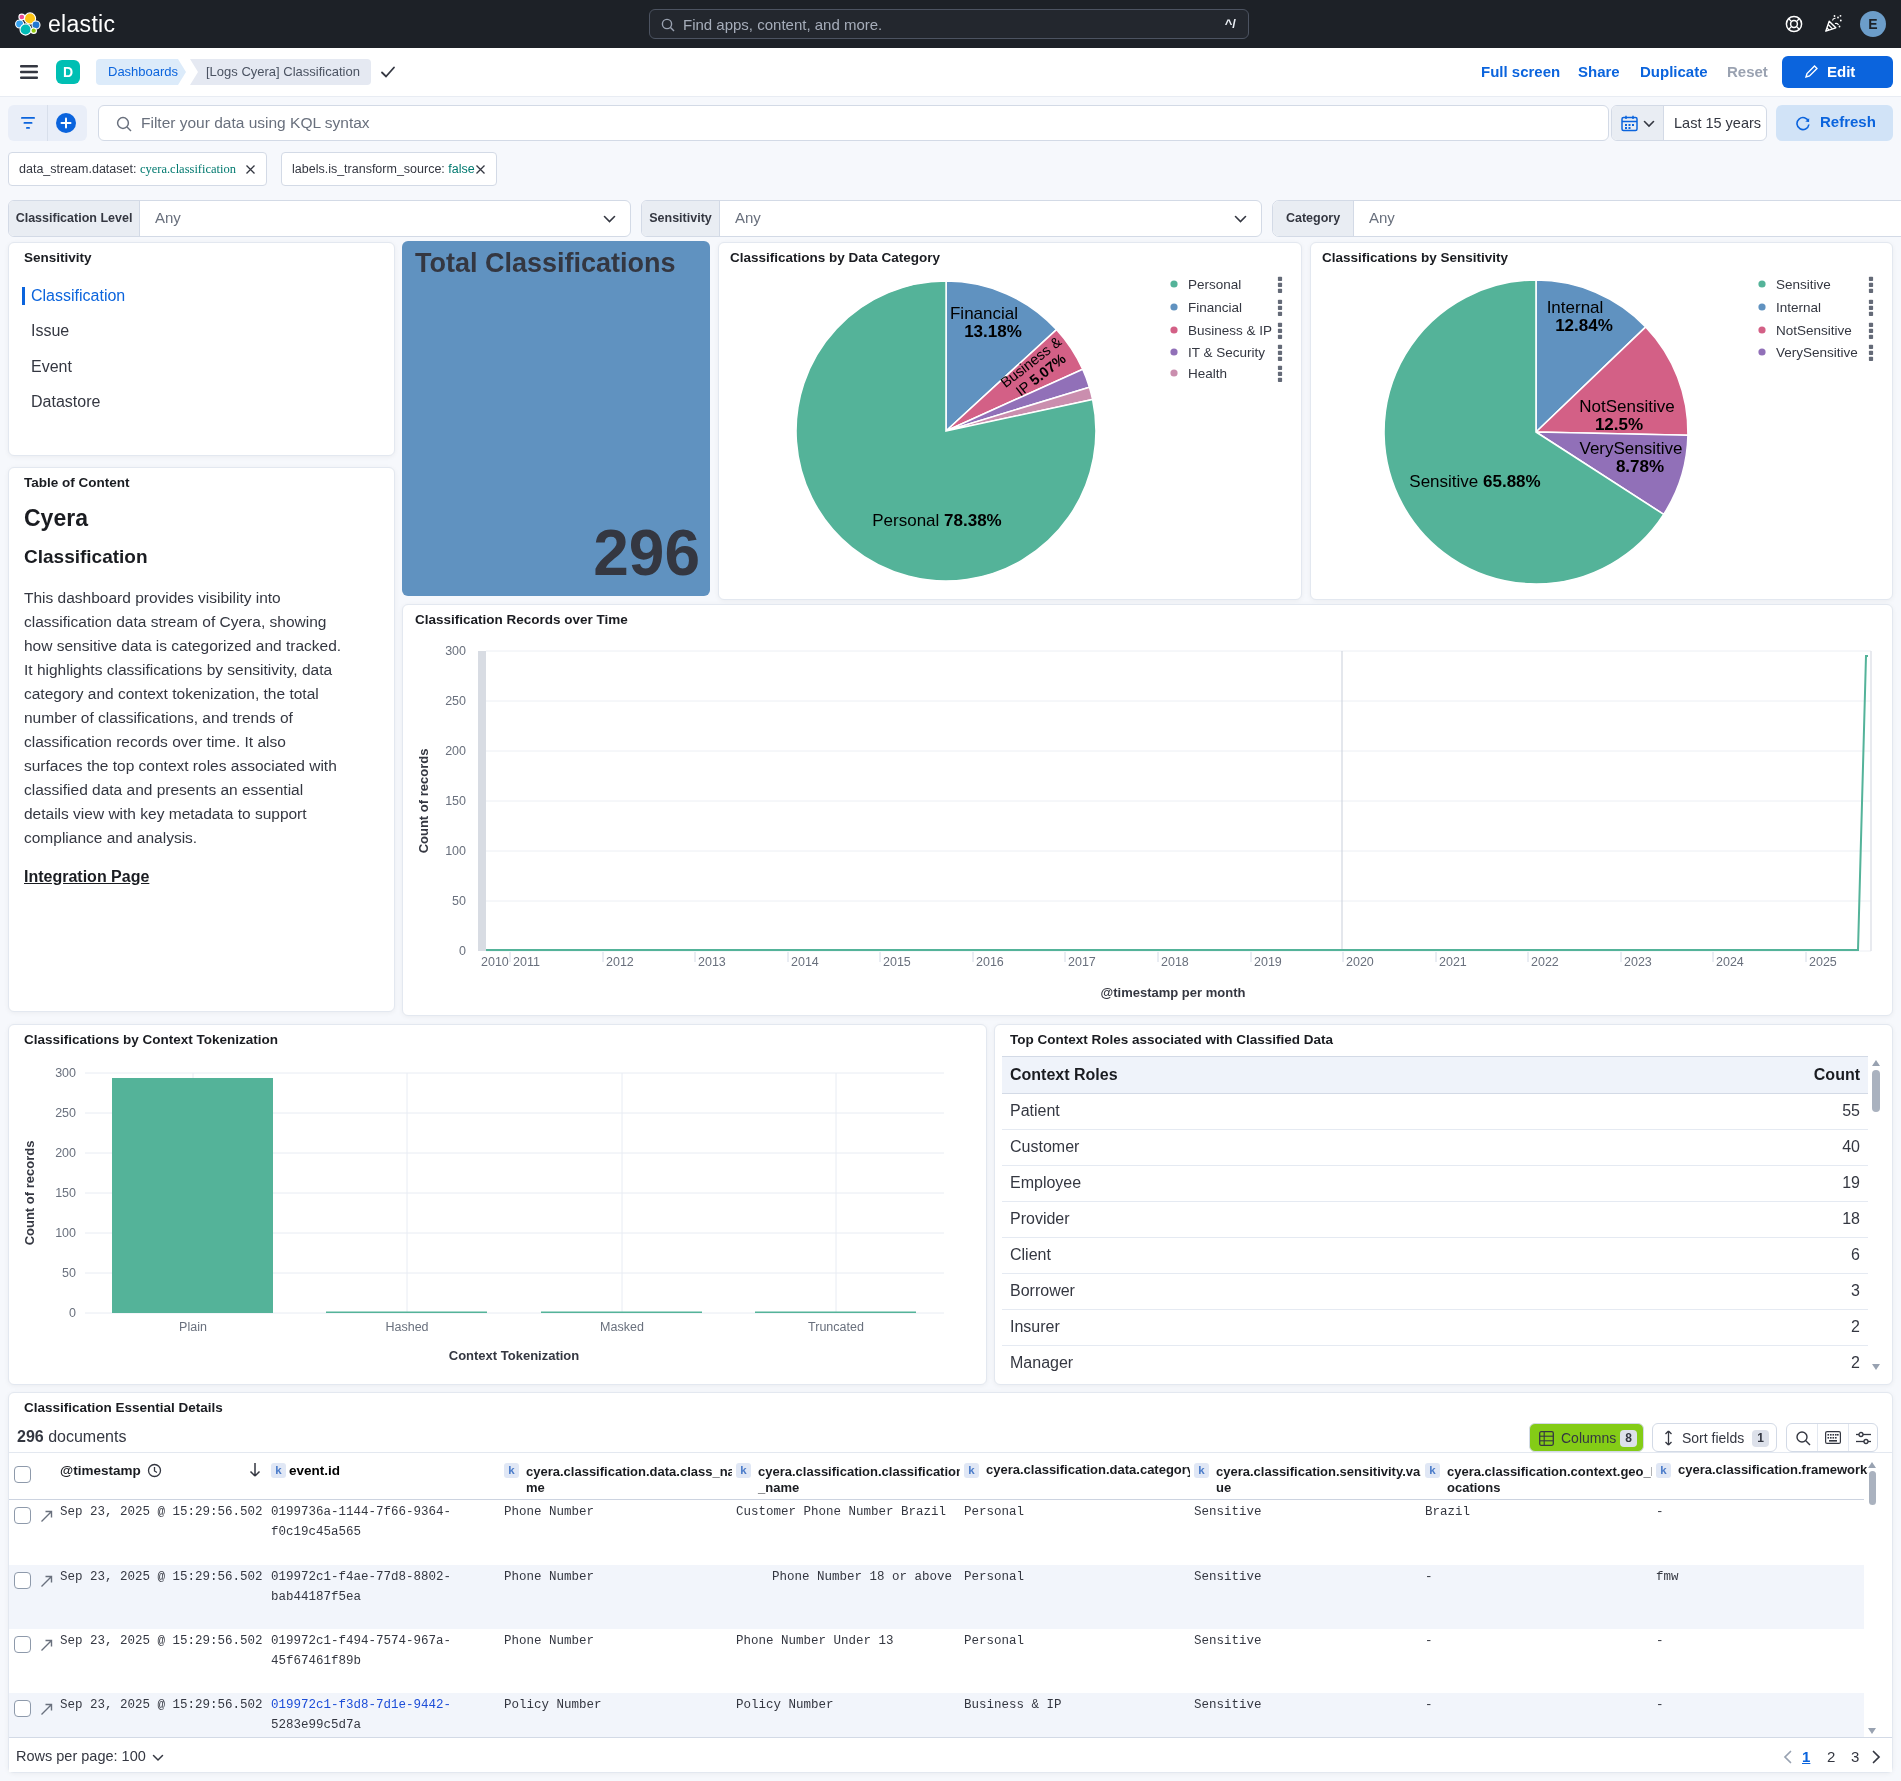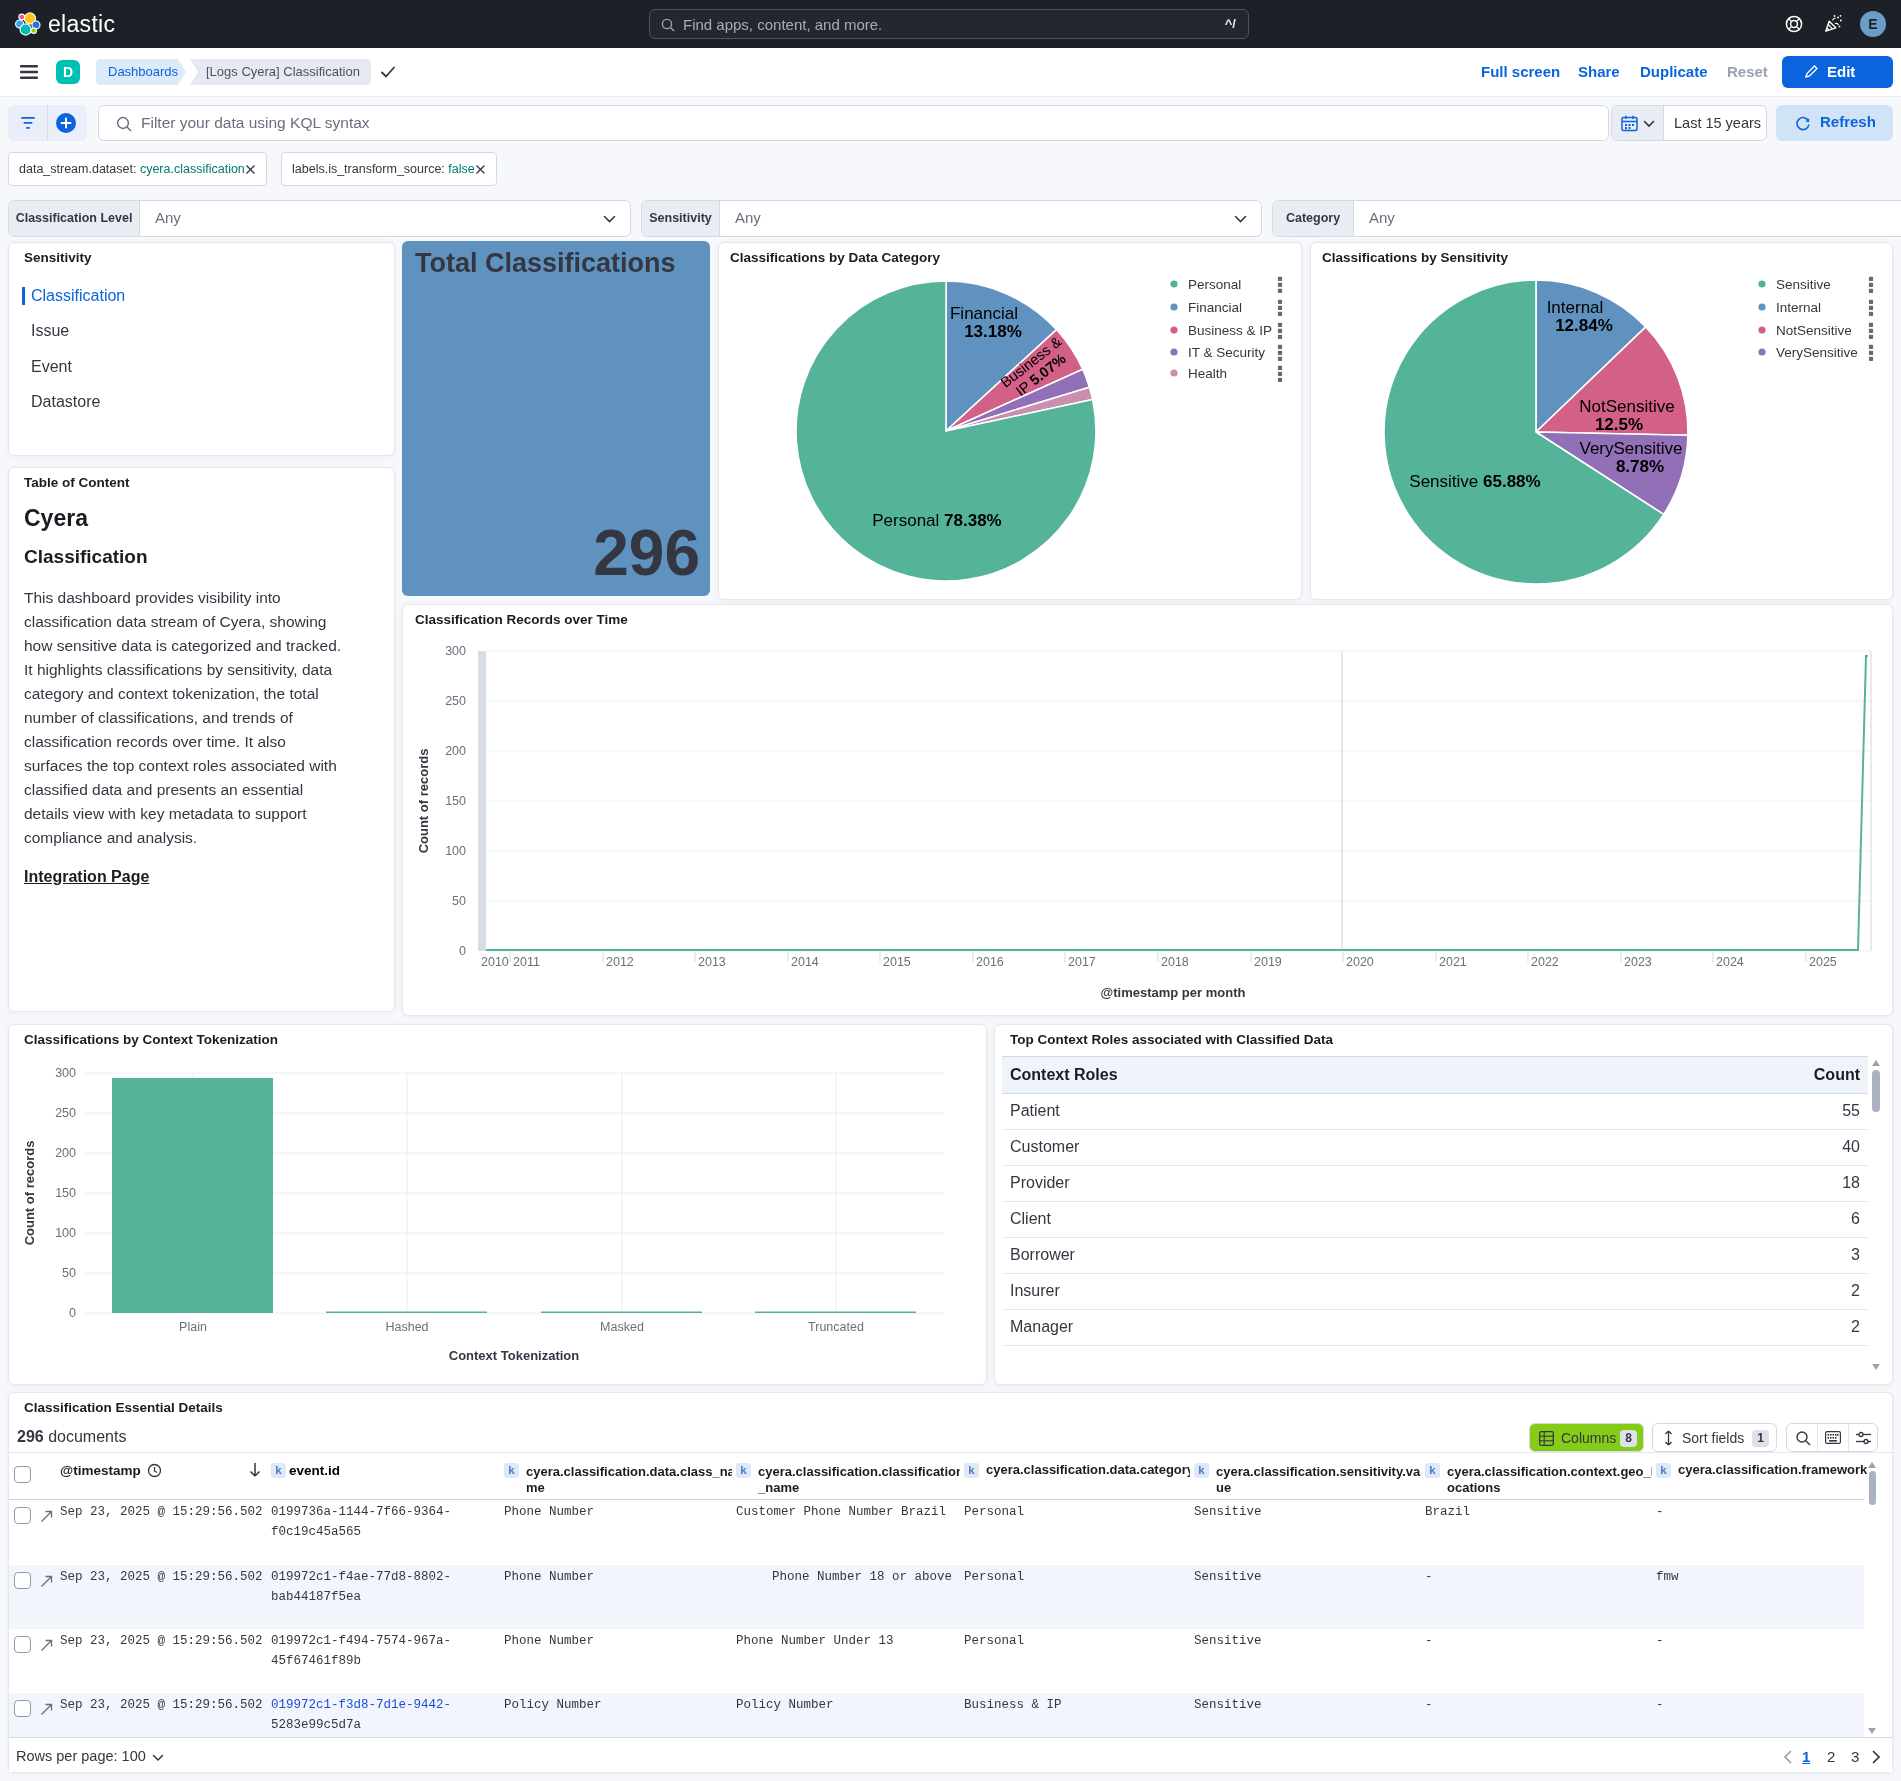--- a/index.html
+++ b/index.html
@@ -120,21 +120,21 @@
   <div class="abs" style="left:62px;top:9px;font-size:14.5px;color:#343741;white-space:nowrap;">Last 15 years</div>
 </div>
 <div class="abs" style="left:1776px;top:105px;width:117px;height:36px;background:#d1e3f7;border-radius:6px;">
   <svg class="abs" style="left:19px;top:10px;" width="16" height="16" viewBox="0 0 16 16">
       <path d="M13.6 6.5 A6 6 0 1 0 13.9 9.5" fill="none" stroke="#0b64dd" stroke-width="1.6"></path>
       <path d="M14.2 3.2 L14 7 L10.3 6.6 Z" fill="#0b64dd"></path>
     </svg>
   <div class="abs" style="left:44px;top:8px;font-size:15px;font-weight:bold;color:#0b64dd;">Refresh</div>
 </div>
 
-<div class="abs" style="left:8px;top:152px;width:259px;height:34px;background:#fff;border:1px solid #d3dae6;border-radius:4px;font-size:12.5px;line-height:32px;padding:0 26px 0 10px;color:#343741;white-space:nowrap;overflow:hidden;">data_stream.dataset: <span style="color:#00796f;">cyera.classification</span>
+<div class="abs" style="left:8px;top:152px;width:259px;height:34px;background:#fff;border:1px solid #d3dae6;border-radius:4px;font-size:12.5px;line-height:32px;padding:0 26px 0 10px;color:#343741;white-space:nowrap;overflow:hidden;">data_stream.dataset: <span style="color:#00796f;font-family:Liberation Serif, serif;">cyera.classification</span>
   <svg class="abs" style="right:10px;top:11px;" width="11" height="11" viewBox="0 0 11 11">
       <path d="M1.5 1.5 L9.5 9.5 M9.5 1.5 L1.5 9.5" stroke="#343741" stroke-width="1.3"></path>
     </svg>
 </div>
 <div class="abs" style="left:281px;top:152px;width:216px;height:34px;background:#fff;border:1px solid #d3dae6;border-radius:4px;font-size:12.5px;line-height:32px;padding:0 26px 0 10px;color:#343741;white-space:nowrap;overflow:hidden;">labels.is_transform_source: <span style="color:#00796f;">false</span>
   <svg class="abs" style="right:10px;top:11px;" width="11" height="11" viewBox="0 0 11 11">
       <path d="M1.5 1.5 L9.5 9.5 M9.5 1.5 L1.5 9.5" stroke="#343741" stroke-width="1.3"></path>
     </svg>
 </div>
 
@@ -380,20 +380,24 @@
 <div class="abs" style="left:1002px;top:1094px;width:866px;height:283px;overflow:hidden;font-size:16px;color:#343741;">
   <div style="height:36px;border-bottom:1px solid #e5eaf2;position:relative;">
       <span style="position:absolute;left:8px;top:8px;">Patient</span>
       <span style="position:absolute;right:8px;top:8px;">55</span>
     </div>
   <div style="height:36px;border-bottom:1px solid #e5eaf2;position:relative;">
       <span style="position:absolute;left:8px;top:8px;">Customer</span>
       <span style="position:absolute;right:8px;top:8px;">40</span>
     </div>
   <div style="height:36px;border-bottom:1px solid #e5eaf2;position:relative;">
+      <span style="position:absolute;left:8px;top:8px;">Employee</span>
+      <span style="position:absolute;right:8px;top:8px;">19</span>
+    </div>
+  <div style="height:36px;border-bottom:1px solid #e5eaf2;position:relative;">
       <span style="position:absolute;left:8px;top:8px;">Provider</span>
       <span style="position:absolute;right:8px;top:8px;">18</span>
     </div>
   <div style="height:36px;border-bottom:1px solid #e5eaf2;position:relative;">
       <span style="position:absolute;left:8px;top:8px;">Client</span>
       <span style="position:absolute;right:8px;top:8px;">6</span>
     </div>
   <div style="height:36px;border-bottom:1px solid #e5eaf2;position:relative;">
       <span style="position:absolute;left:8px;top:8px;">Borrower</span>
       <span style="position:absolute;right:8px;top:8px;">3</span>

